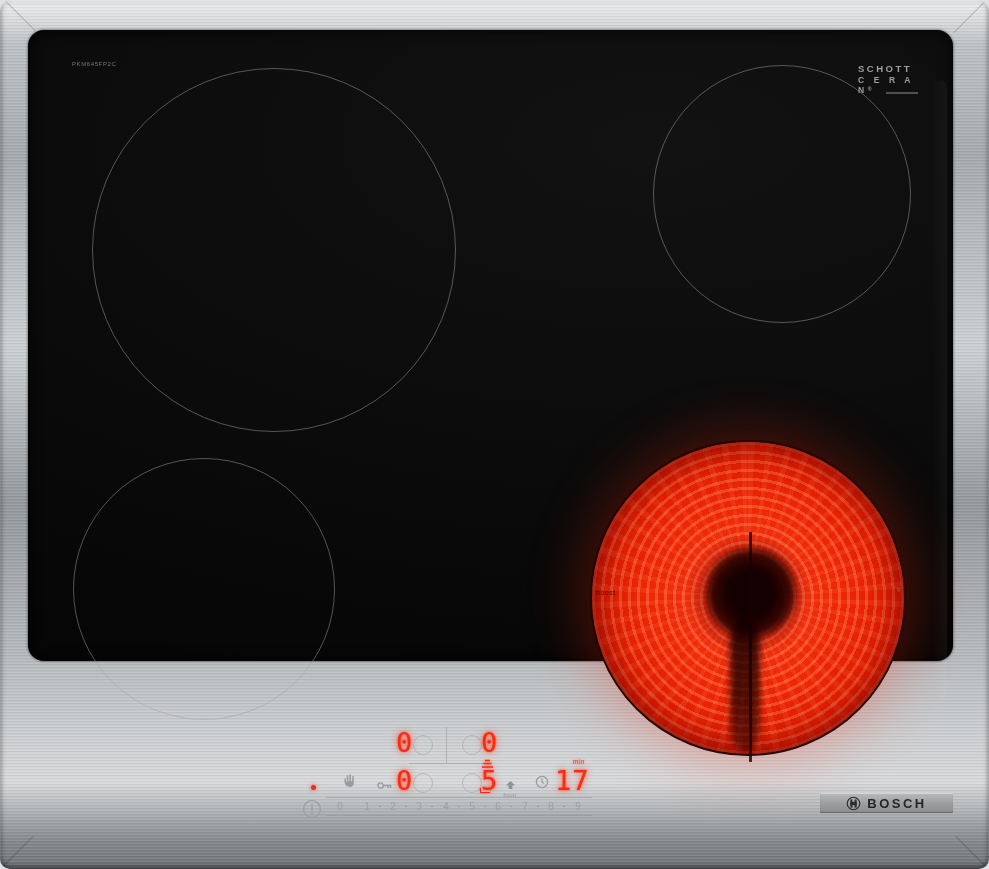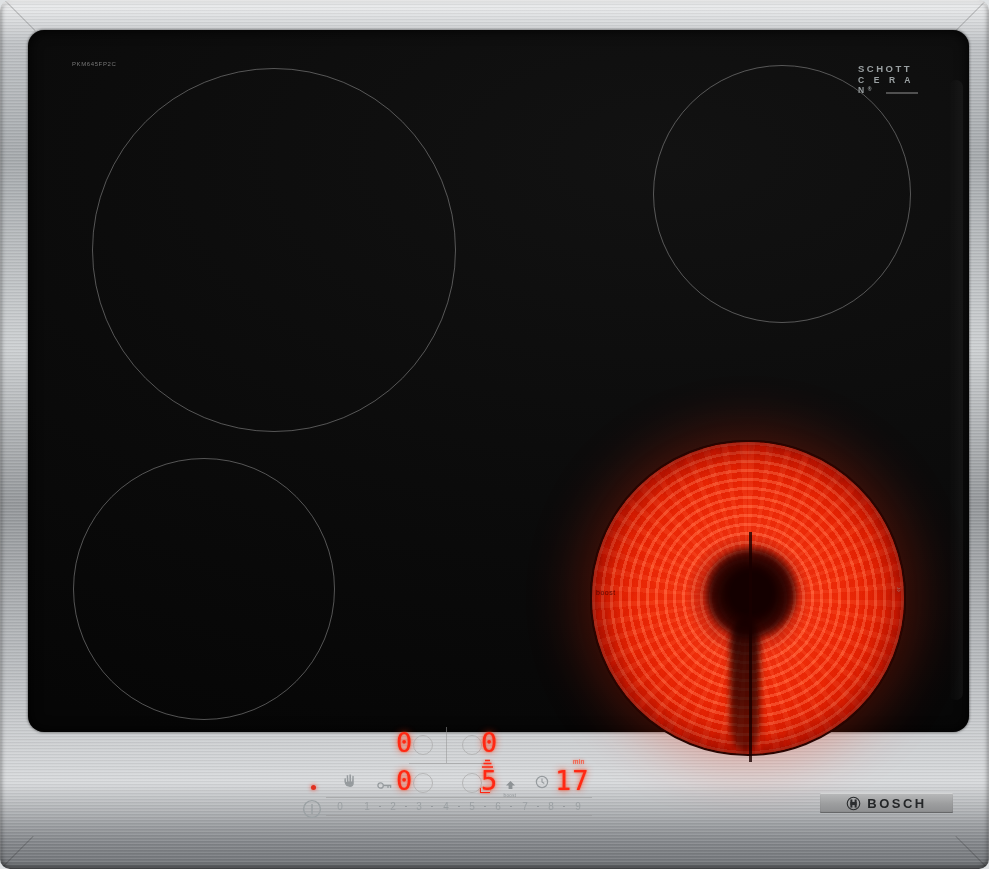--- a/index.html
+++ b/index.html
@@ -9,23 +9,23 @@
       linear-gradient(180deg,#f0f1f2 0%,#bfc2c5 5%,#a6aaad 18%,#cdd0d2 40%,#95989b 58%,#b8bbbe 76%,#d8dadc 90%,#83868a 97%,#6f7276 100%);
     box-shadow:inset 0 0 6px rgba(0,0,0,.35);}
   .hob::after{content:"";position:absolute;inset:0;border-radius:10px;
     box-shadow:inset 0 2px 2px rgba(255,255,255,.55), inset 0 -3px 4px rgba(0,0,0,.35);pointer-events:none;}
   .mitre{position:absolute;width:46px;height:1px;background:rgba(0,0,0,.22);}
   .mitre.tl{left:-4px;top:14px;transform:rotate(45deg);}
   .mitre.tr{right:-4px;top:16px;transform:rotate(-45deg);}
   .mitre.bl{left:-6px;bottom:16px;transform:rotate(-45deg);}
   .mitre.br{right:-6px;bottom:16px;transform:rotate(45deg);}
 
-  .glass{position:absolute;left:28px;top:30px;width:925px;height:702px;border-radius:16px;
+  .glass{position:absolute;left:28px;top:30px;width:925px;height:631px;border-radius:16px;
     background:radial-gradient(130% 90% at 68% 18%, #121212 0%, #0b0b0b 55%, #060606 100%);
-    box-shadow:inset 0 0 14px rgba(0,0,0,.95), 0 0 3px rgba(0,0,0,.7);padding-left:16px;}
+    box-shadow:inset 0 0 14px rgba(0,0,0,.95), 0 0 3px rgba(0,0,0,.7);}
   .sheen{position:absolute;right:6px;top:50px;width:14px;height:620px;border-radius:8px;
     background:linear-gradient(90deg,transparent, rgba(255,255,255,.045));}
 
   .model{position:absolute;left:44px;top:31px;font-size:6px;letter-spacing:.6px;color:#777;
     filter:blur(.4px);}
   .schott{position:absolute;left:830px;top:33px;width:62px;text-align:left;color:#9aa0a2;}
   .schott .l1{font-size:9.5px;font-weight:bold;letter-spacing:2.5px;}
   .schott .l2{font-size:8.5px;font-weight:bold;letter-spacing:3.6px;margin-top:1px;}
   .schott sup{font-size:5px;vertical-align:2px;letter-spacing:0;}
   .fineprint{position:absolute;left:858px;top:62px;width:32px;height:2px;

